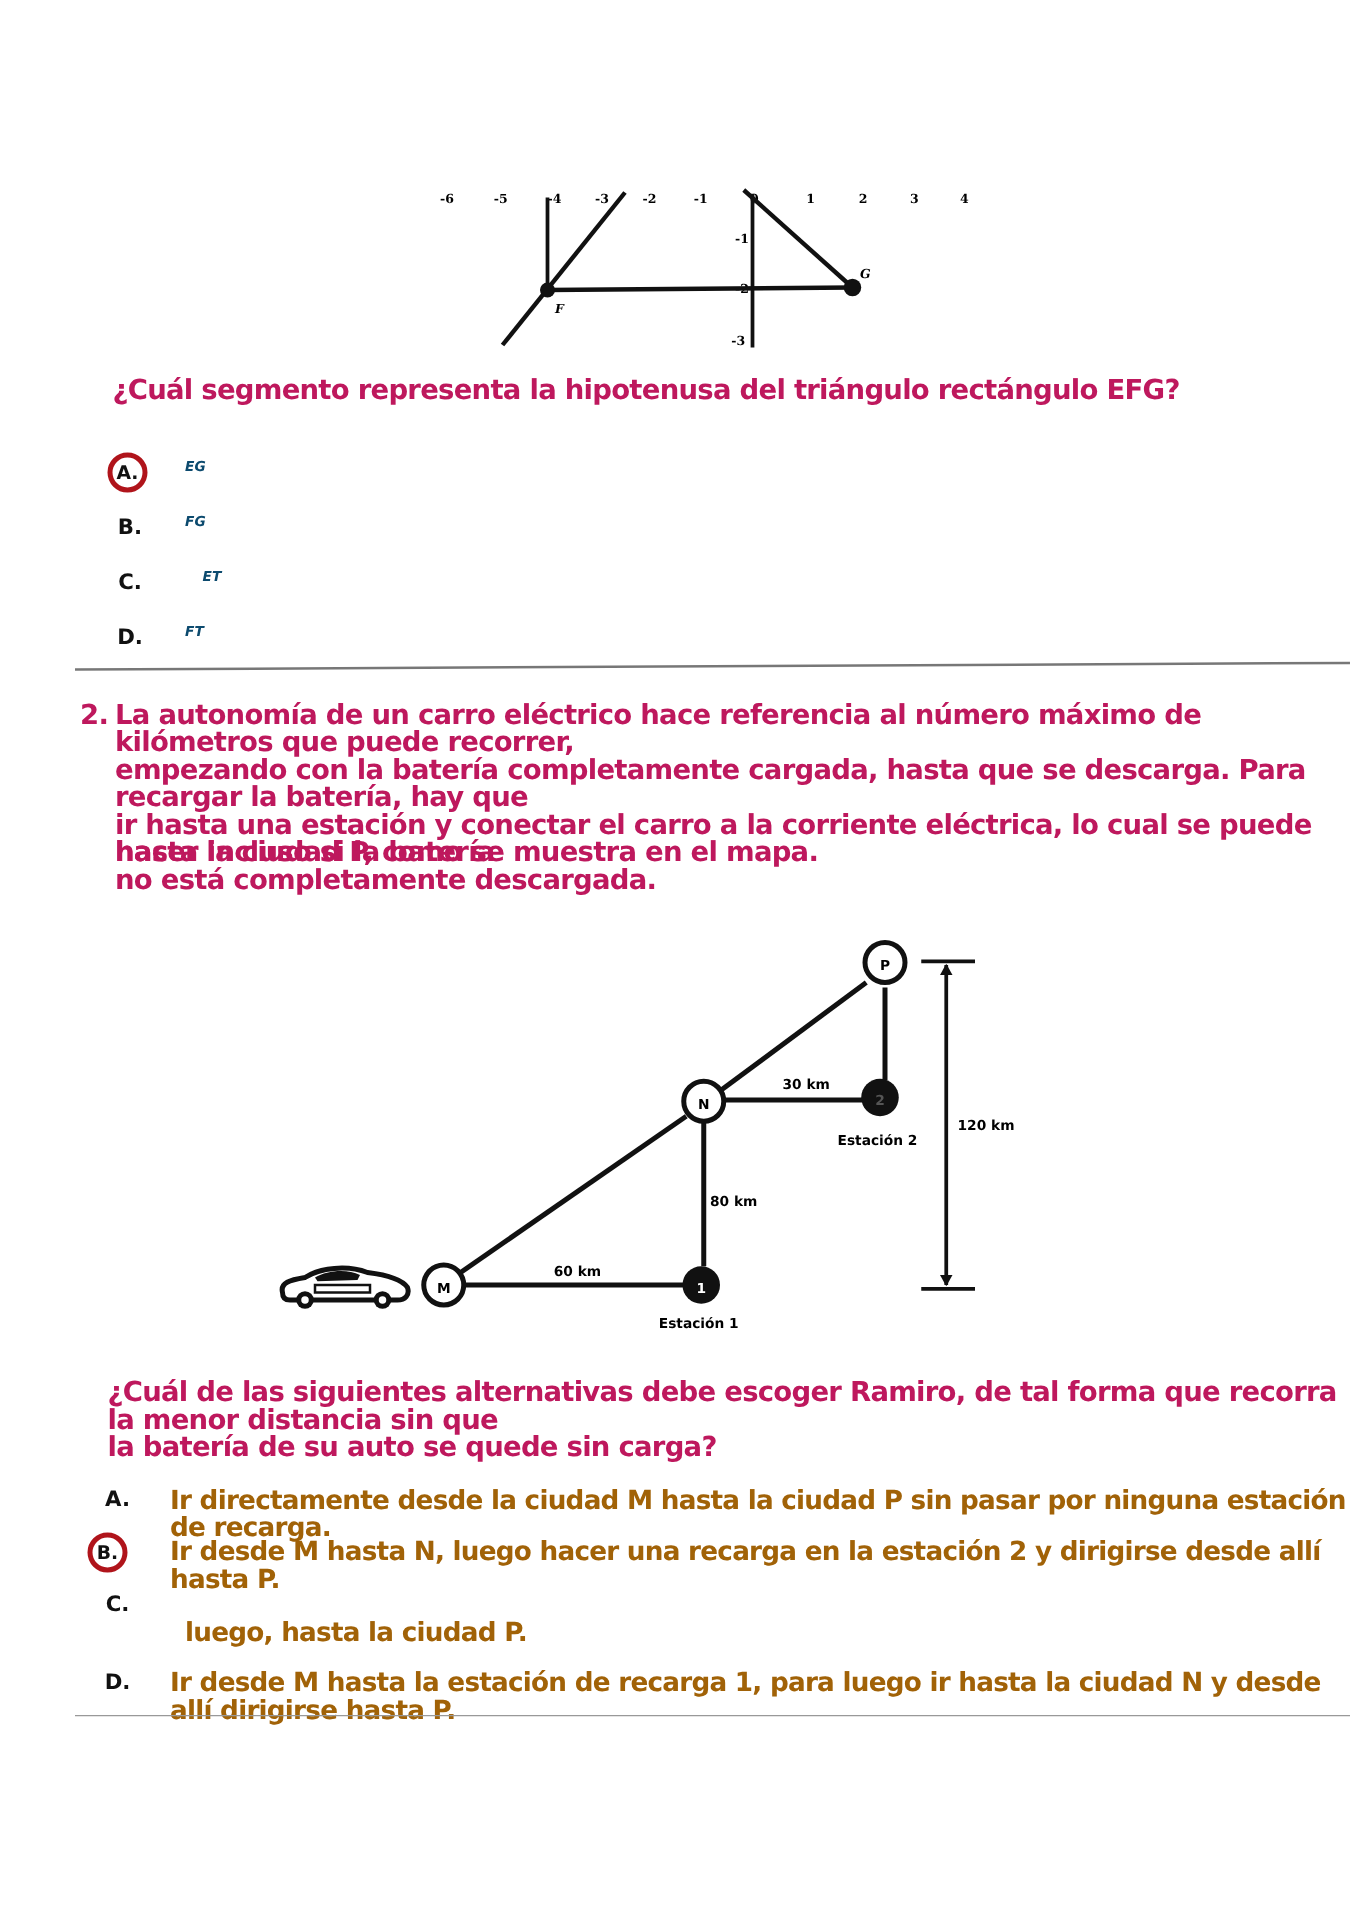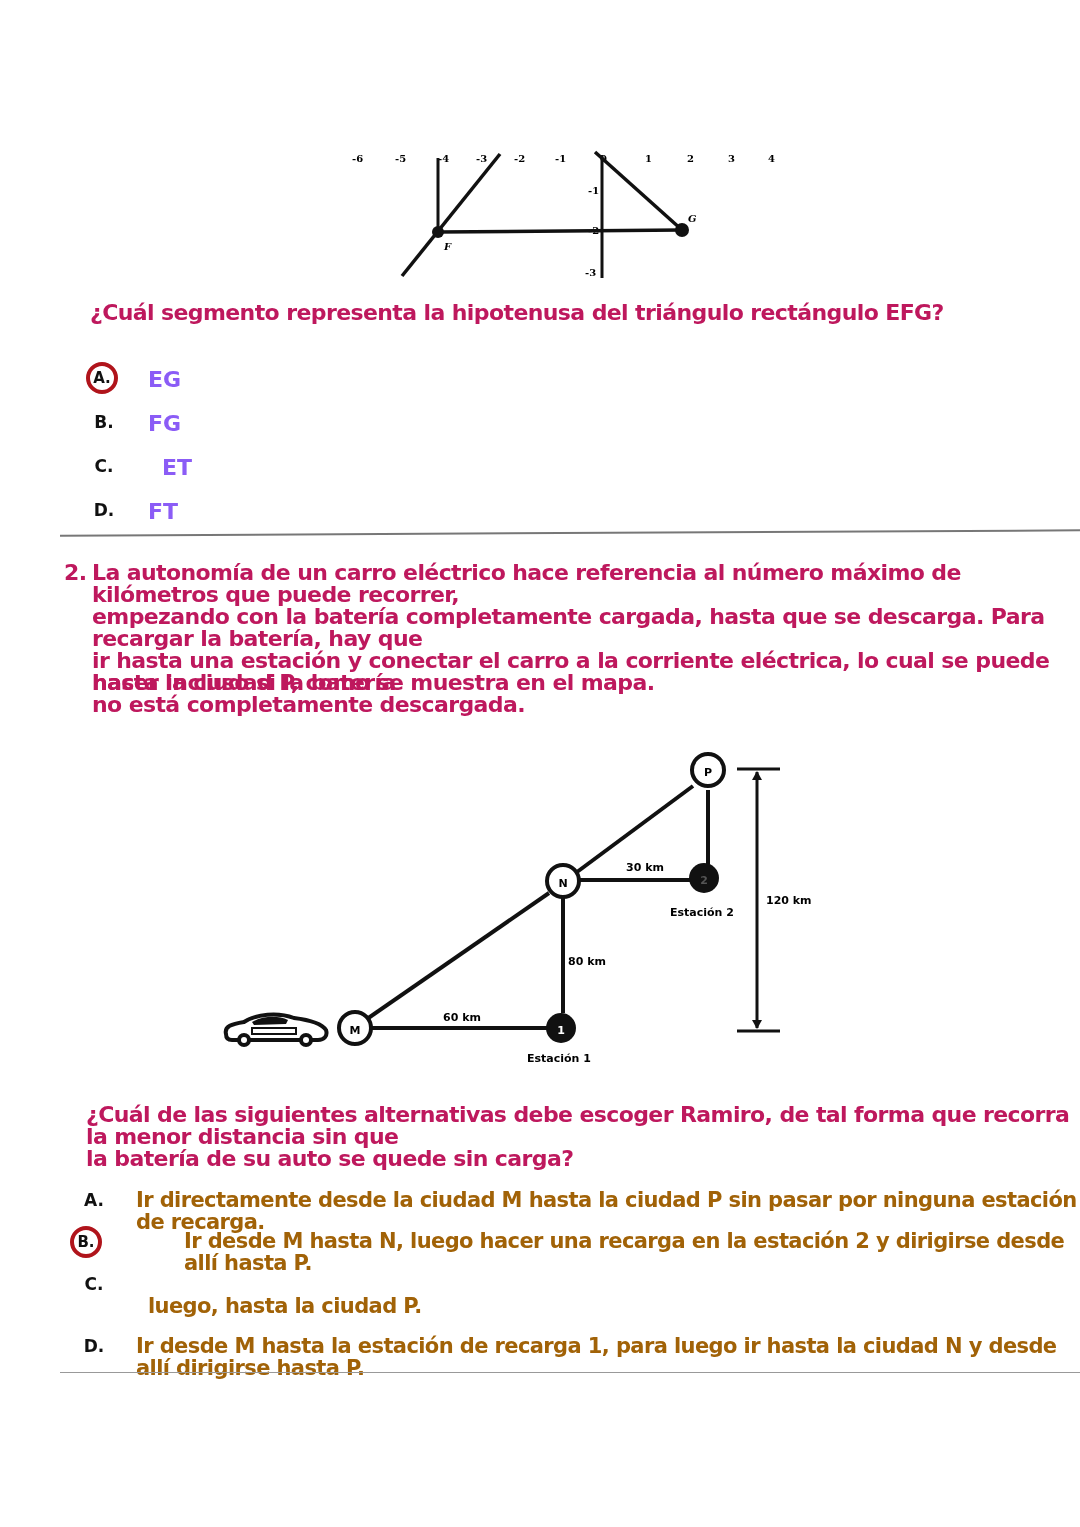--- a/index.html
+++ b/index.html
@@ -2,21 +2,21 @@
 <html><head>
 <meta charset="utf-8">
 <style>
   html, body { margin:0; padding:0; background:#ffffff; }
   body { width:1080px; height:1527px; position:relative; overflow:hidden;
          font-family:"DejaVu Sans", sans-serif; color:#111; }
   .abs { position:absolute; }
   .q-text { font-size:22px; font-weight:bold; letter-spacing:-0.6px; line-height:22px; color:#be185d; }
   .opt-letter { font-size:17px; font-weight:bold; color:#111; width:28px; height:28px; line-height:28px; text-align:center; }
   .opt-letter.selected { border:4px solid #b0141b; border-radius:50%; width:24px; height:24px; line-height:24px; font-size:15px; box-sizing:content-box; }
-  .opt-value { font-size:22px; font-weight:bold; color:#8b5cf6; }
+  .opt-value { font-size:11px; font-weight:bold; font-style:italic; color:#0c4a6e; }
   .opt-text { font-size:21px; font-weight:bold; letter-spacing:-0.6px; color:#a16207; line-height:22px; }
   .divider { height:2px; background:#777; }
   .svgwrap { position:absolute; left:0; top:0; }
   .tick { font-family:"DejaVu Serif", serif; font-size:10px; font-weight:bold; }
   .maplbl { font-family:"DejaVu Sans", sans-serif; font-size:11px; font-weight:bold; }
 </style>
 </head>
 <body>
 
 <svg class="svgwrap" width="1080" height="300" viewBox="0 0 1080 300">
@@ -147,21 +147,21 @@
   <div class="q-text">la batería de su auto se quede sin carga?</div>
 </div>
 
 <div class="abs" style="left:70px; top:1186px; width:1010px;">
   <div style="position:absolute; left:0; top:0; width:1010px; height:28px;">
     <div class="opt-letter abs" style="left:10px; top:0;">A.</div>
     <div class="opt-text abs" style="left:66px; top:3px;">Ir directamente desde la ciudad M hasta la ciudad P sin pasar por ninguna estación de recarga.</div>
   </div>
   <div style="position:absolute; left:0; top:40px; width:1010px; height:30px;">
     <div class="opt-letter selected abs" style="left:0; top:0;">B.</div>
-    <div class="opt-text abs" style="left:66px; top:4px;margin-left:48px;">Ir desde M hasta N, luego hacer una recarga en la estación 2 y dirigirse desde allí hasta P.</div>
+    <div class="opt-text abs" style="left:66px; top:4px;">Ir desde M hasta N, luego hacer una recarga en la estación 2 y dirigirse desde allí hasta P.</div>
   </div>
   <div style="position:absolute; left:0; top:84px; width:1010px; height:50px;">
     <div class="opt-letter abs" style="left:10px; top:0;">C.</div>
     <div class="opt-text abs" style="left:66px; top:25px;margin-left:12px;">luego, hasta la ciudad P.</div>
   </div>
   <div style="position:absolute; left:0; top:146px; width:1010px; height:28px;">
     <div class="opt-letter abs" style="left:10px; top:0;">D.</div>
     <div class="opt-text abs" style="left:66px; top:3px;">Ir desde M hasta la estación de recarga 1, para luego ir hasta la ciudad N y desde allí dirigirse hasta P.</div>
   </div>
 </div>

